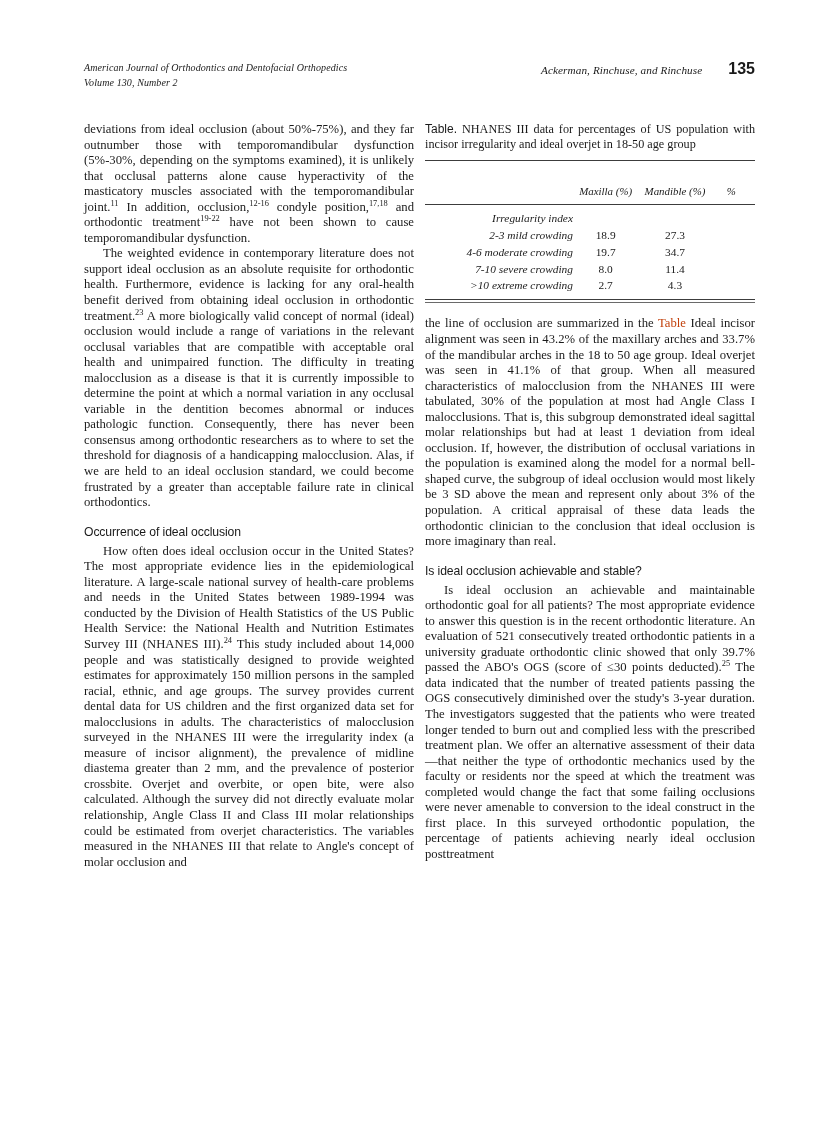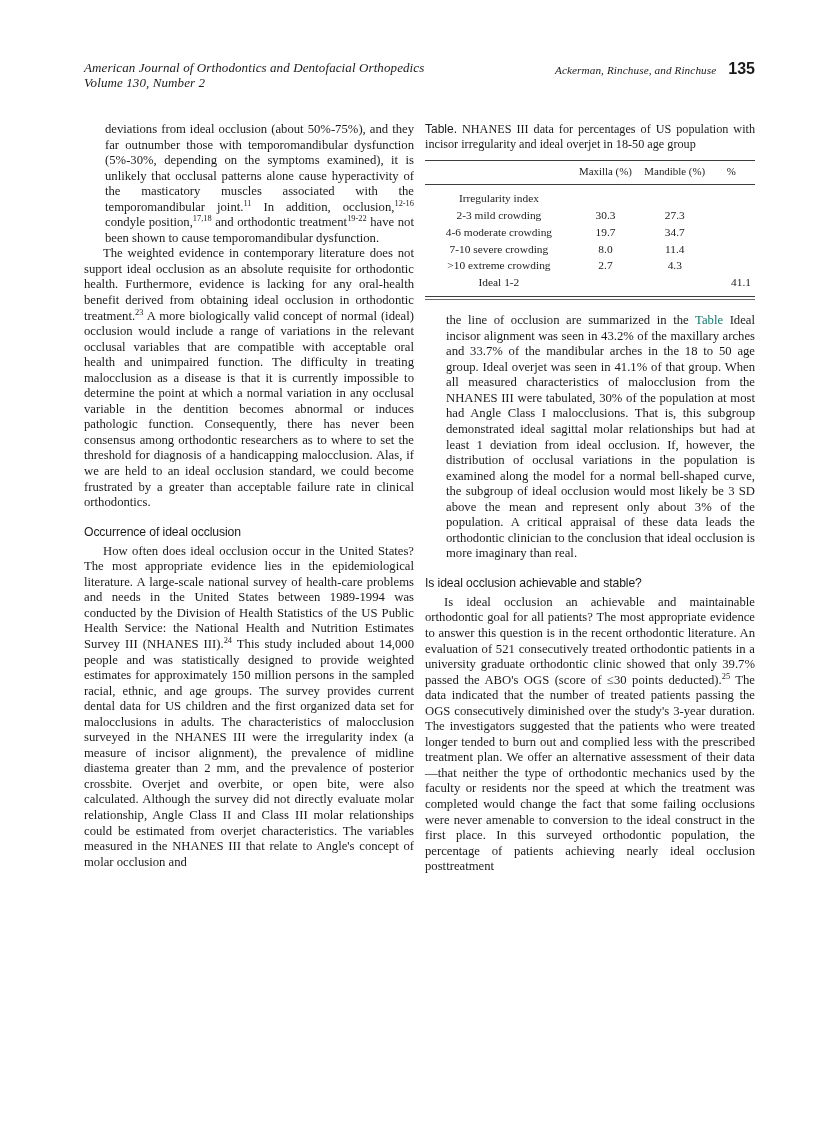--- a/index.html
+++ b/index.html
@@ -23,28 +23,28 @@
     position: absolute;
     left: 84px;
     top: 60px;
     width: 671px;
     display: flex;
     justify-content: space-between;
     align-items: flex-start;
   }
   .rh-left {
     font-style: italic;
-    font-size: 13px;
+    font-size: 10px;
     line-height: 15px;
     letter-spacing: 0.1px;
   }
   .rh-right {
     display: flex;
     align-items: baseline;
-    gap: 12px;
+    gap: 26px;
     white-space: nowrap;
   }
   .rh-authors {
     font-style: italic;
     font-size: 11.2px;
     letter-spacing: 0.1px;
   }
   .rh-pageno {
     font-family: "Liberation Sans", sans-serif;
     font-weight: bold;
@@ -62,39 +62,39 @@
     text-justify: inter-word;
     hyphens: manual;
   }
   .col-left  { left: 84px; }
   .col-right { left: 425px; }
 
   .col p {
     margin: 0;
     text-indent: 19px;
   }
-  .col p.noindent { text-indent: 0; margin-left: 21px; }
+  .col p.noindent { text-indent: 0; }
 
   h2.section-head {
     font-family: "Liberation Sans", sans-serif;
     font-weight: normal;
     font-size: 12.2px;
     line-height: 16px;
     margin: 13px 0 4px 0;
     text-align: left;
     letter-spacing: -0.1px;
   }
 
   sup {
     font-size: 8.4px;
     line-height: 0;
     vertical-align: 0.55em;
   }
 
-  .xref { color: #0f766e; }
+  .xref { color: #c2410c; }
 
   
   .table-block {
     margin: 0 0 13px 0;
     font-size: 12.7px;
   }
   .table-caption {
     font-size: 12.2px;
     line-height: 15.4px;
     text-align: justify;
@@ -104,36 +104,37 @@
     font-family: "Liberation Sans", sans-serif;
     font-size: 12px;
     font-weight: normal;
   }
   table.data {
     width: 330px;
     border-collapse: collapse;
     font-size: 11.4px;
   }
   table.data thead th {
+    font-style: italic;
     font-weight: normal;
     font-size: 10.9px;
-    padding: 3px 0 5px 0;
+    padding: 23px 0 5px 0;
     text-align: center;
     border-top: 1.3px solid #3c3c3c;
     border-bottom: 1.3px solid #3c3c3c;
   }
   table.data thead th.blank {
     text-align: left;
   }
   table.data tbody td {
     padding: 0.6px 0;
     vertical-align: baseline;
   }
   table.data tbody tr:first-child td { padding-top: 6px; }
-  .c-label  { text-align: center;  width: 150px; }
+  .c-label  { text-align: right;  width: 150px; font-style: italic; }
   .c-max    { text-align: center; width: 66px; }
   .c-man    { text-align: center; width: 74px; }
   .c-pct    { text-align: right;  width: 40px; padding-right: 4px !important; }
   .grp { padding-left: 0; }
   .sub { padding-left: 12px; }
   .table-rule-bottom {
     width: 330px;
     border-top: 1.3px solid #3c3c3c;
     margin-top: 5px;
     height: 2px;
@@ -184,47 +185,41 @@
         </thead>
         <tbody>
           <tr>
             <td class="c-label grp">Irregularity index</td>
             <td class="c-max"></td>
             <td class="c-man"></td>
             <td class="c-pct"></td>
           </tr>
           <tr>
             <td class="c-label sub">2-3 mild crowding</td>
-            <td class="c-max">30.3</td>
+            <td class="c-max">18.9</td>
             <td class="c-man">27.3</td>
             <td class="c-pct"></td>
           </tr>
           <tr>
             <td class="c-label sub">4-6 moderate crowding</td>
             <td class="c-max">19.7</td>
             <td class="c-man">34.7</td>
             <td class="c-pct"></td>
           </tr>
           <tr>
             <td class="c-label sub">7-10 severe crowding</td>
             <td class="c-max">8.0</td>
             <td class="c-man">11.4</td>
             <td class="c-pct"></td>
           </tr>
           <tr>
             <td class="c-label sub">&gt;10 extreme crowding</td>
             <td class="c-max">2.7</td>
             <td class="c-man">4.3</td>
             <td class="c-pct"></td>
-          </tr>
-          <tr>
-            <td class="c-label sub">Ideal 1-2</td>
-            <td class="c-max"></td>
-            <td class="c-man"></td>
-            <td class="c-pct">41.1</td>
           </tr>
         </tbody>
       </table>
       <div class="table-rule-bottom"></div>
     </div>
 
     <p class="noindent"><span>the line of occlusion are summarized in the </span><span class="xref">Table</span><span> Ideal incisor alignment was seen in 43.2% of the maxillary arches and 33.7% of the mandibular arches in the 18 to 50 age group. Ideal overjet was seen in 41.1% of that group. When all measured characteristics of malocclusion from the NHANES III were tabulated, 30% of the population at most had Angle Class I malocclusions. That is, this subgroup demonstrated ideal sagittal molar relationships but had at least 1 deviation from ideal occlusion. If, however, the distribution of occlusal variations in the population is examined along the model for a normal bell-shaped curve, the subgroup of ideal occlusion would most likely be 3 SD above the mean and represent only about 3% of the population. A critical appraisal of these data leads the orthodontic clinician to the conclusion that ideal occlusion is more imaginary than real.</span></p>
 
     <h2 class="section-head">Is ideal occlusion achievable and stable?</h2>
 

